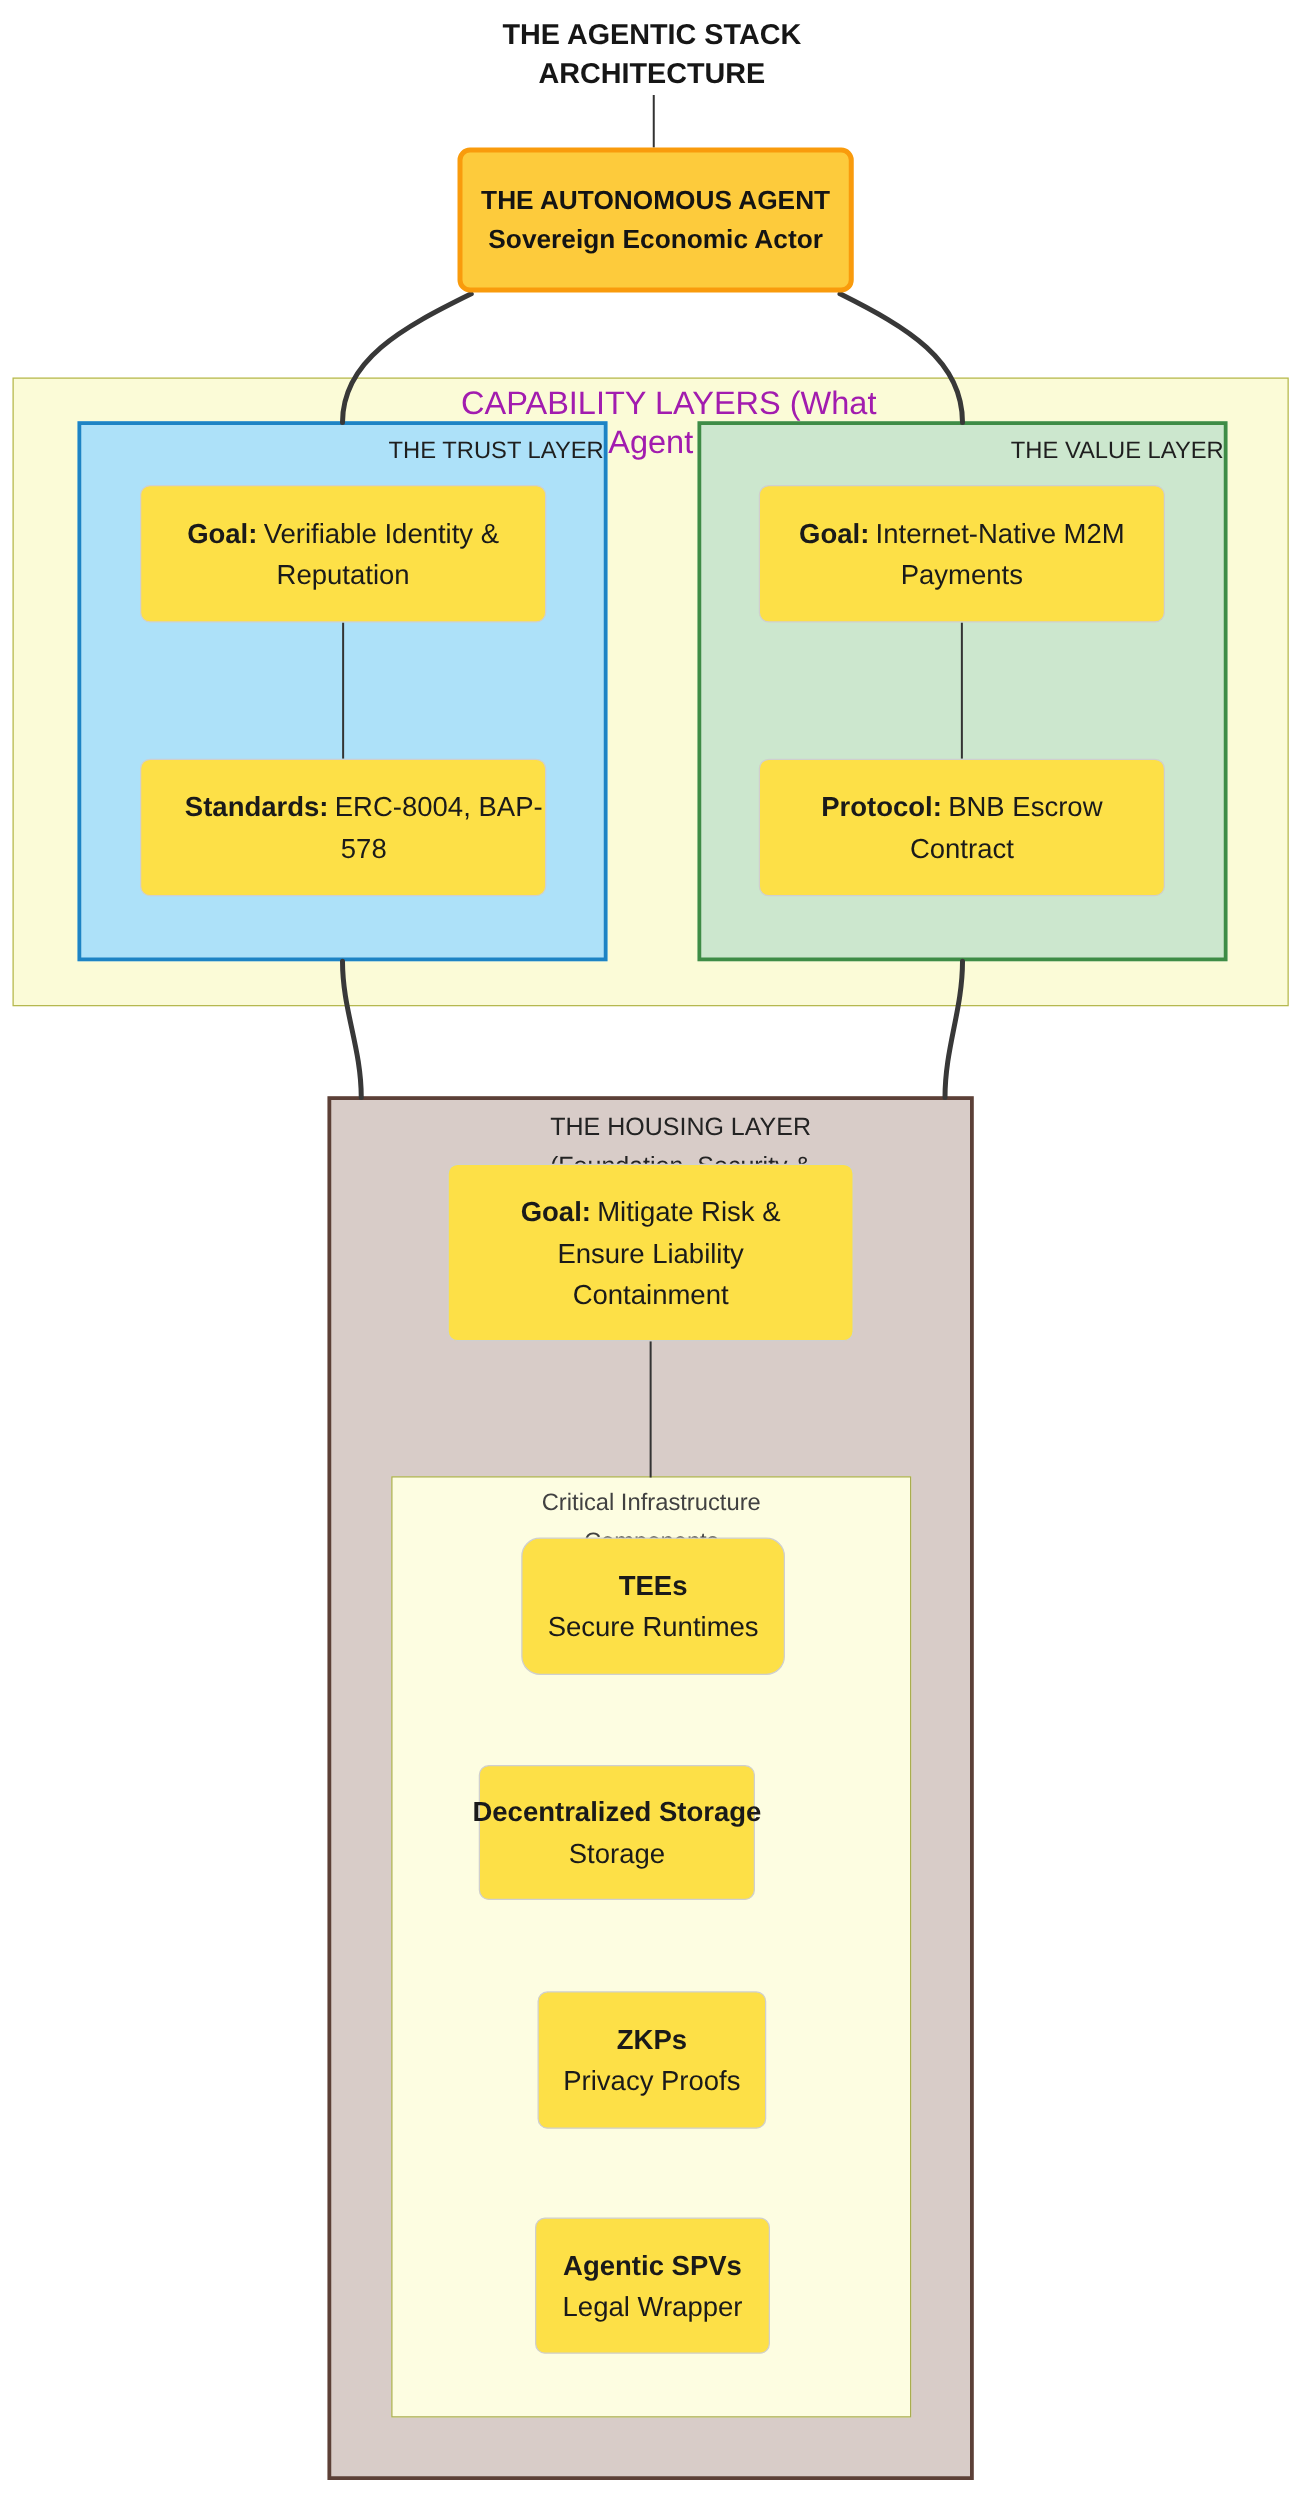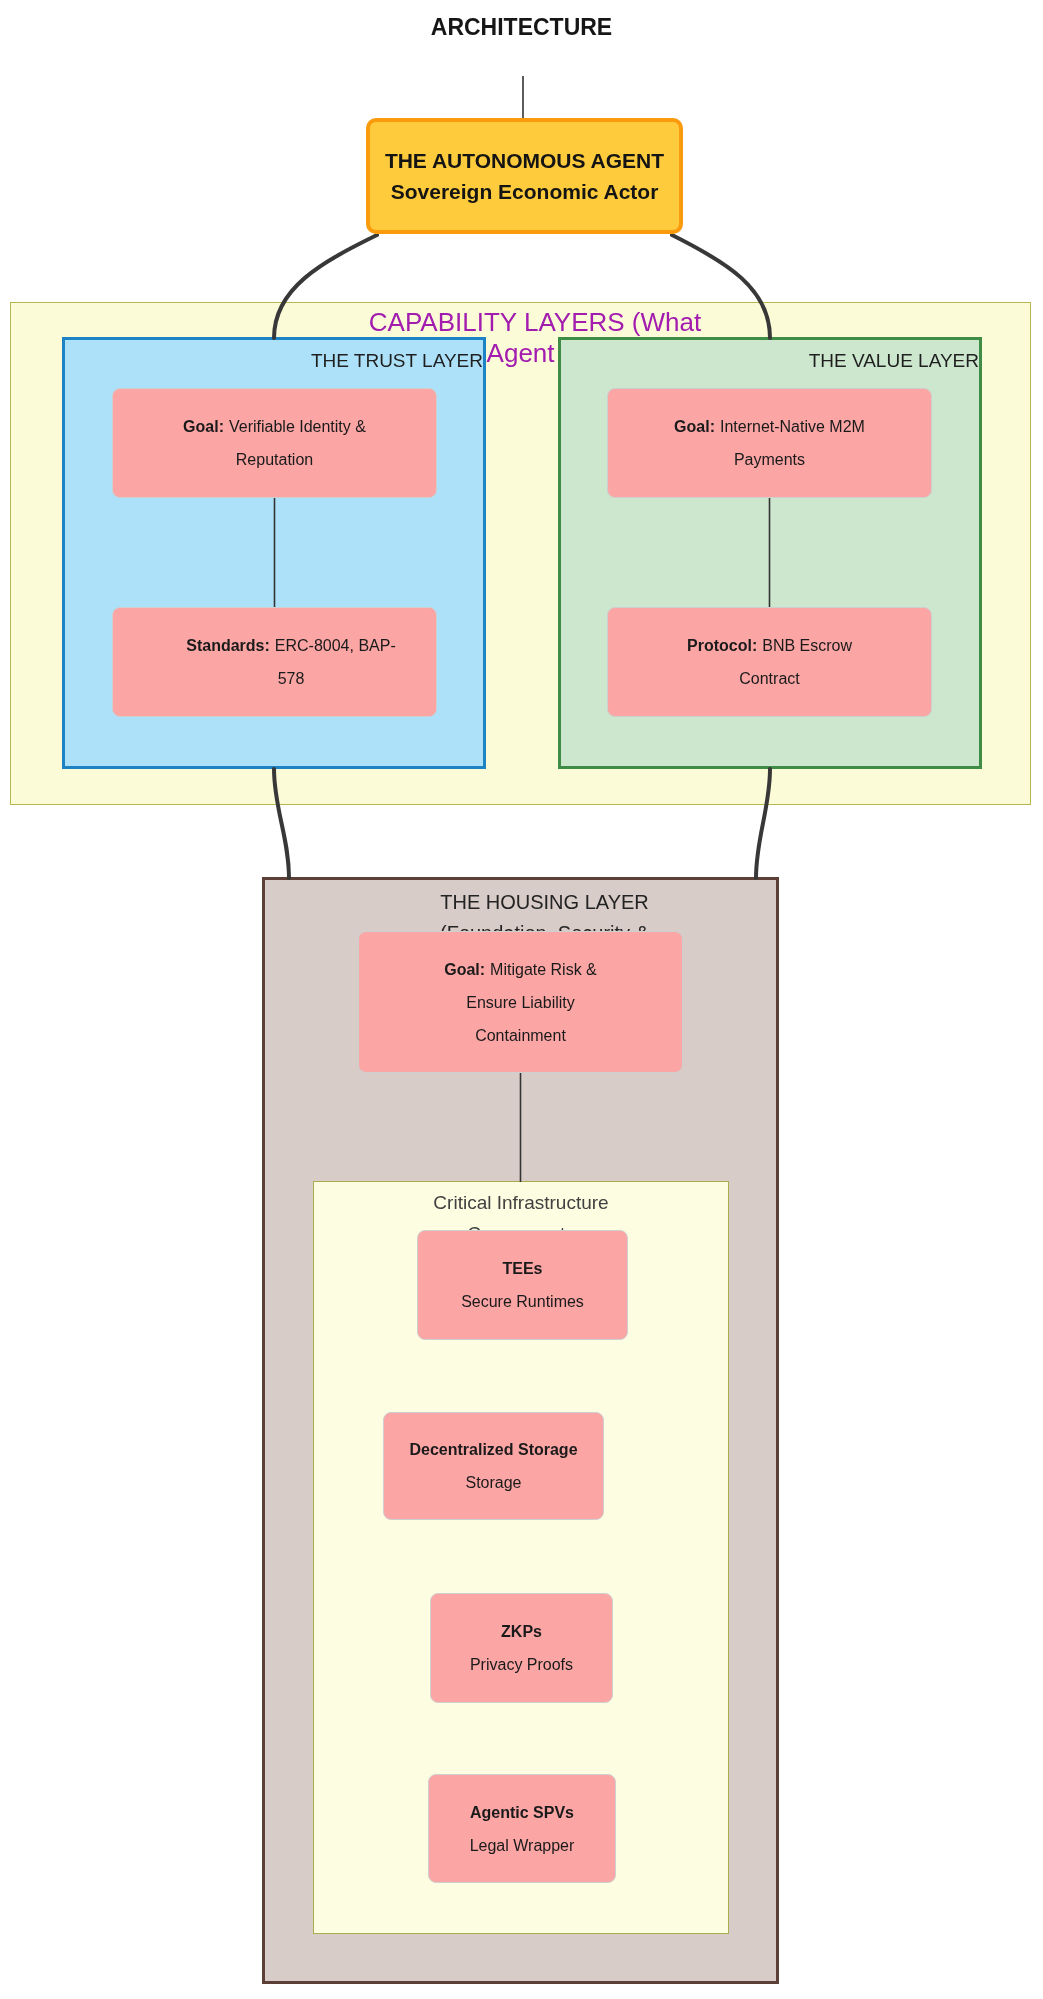--- a/index.html
+++ b/index.html
@@ -37,41 +37,42 @@
   .edges { position:absolute; left:0; top:0; width:1043px; height:1999px; pointer-events:none; }
   .edge-thick { stroke:#383838; stroke-width:4; fill:none; stroke-linecap:round; }
   .edge-thin  { stroke:#333333; stroke-width:1.6; fill:none; }
 
   
   .node { box-sizing:border-box; display:flex; flex-direction:column;
     justify-content:center; align-items:center; }
   .agent { left:366px; top:118px; width:317px; height:116px;
     background:#FDCB3C; border:4px solid #F99B0C; border-radius:10px;
     font-weight:bold; font-size:21px; line-height:31px; color:#141414; white-space:nowrap; }
-  .white-node { background:#fca5a5; border:1.3px solid #CFCFCF; border-radius:8px;
-    font-size:16px; line-height:33px; color:#1a1a1a; white-space:nowrap; }
+  .white-node { background:#fde047; border:1.3px solid #CFCFCF; border-radius:8px;
+    font-size:22px; line-height:33px; color:#1a1a1a; white-space:nowrap; }
   .lbl { font-weight:bold; margin-right:5px; }
   .bold-line { font-weight:bold; }
 
   .n-trust-goal   { left:112px; top:388px;  width:325px; height:110px; }
   .n-trust-std    { left:112px; top:607px;  width:325px; height:110px;padding-left:33px; }
   .n-value-goal   { left:607px; top:388px;  width:325px; height:110px; }
   .n-value-proto  { left:607px; top:607px;  width:325px; height:110px; }
   .n-housing-goal { left:358px; top:931px;  width:325px; height:142px; }
-  .n-tees         { left:417px; top:1230px; width:211px; height:110px; }
+  .n-tees         { left:417px; top:1230px; width:211px; height:110px;border-radius:15px; }
   .n-storage      { left:383px; top:1412px; width:221px; height:108px; }
   .n-zkps         { left:430px; top:1593px; width:183px; height:110px; }
   .n-spvs         { left:428px; top:1774px; width:188px; height:109px; }
 </style>
 </head>
 <body>
 
 <div class="canvas">
 
   <div class="abs ctr title">
+    <div>THE AGENTIC STACK</div>
     <div>ARCHITECTURE</div>
   </div>
 
   <div class="abs container capability">
     <div class="abs ctr cap-label">
       <div>CAPABILITY LAYERS (What</div>
       <div>the Agent uses)</div>
     </div>
   </div>
 

